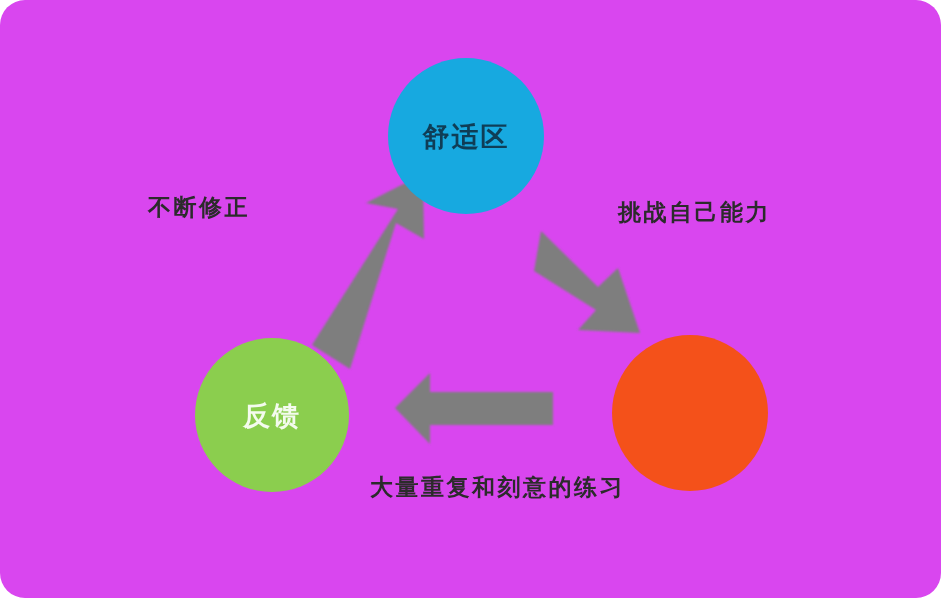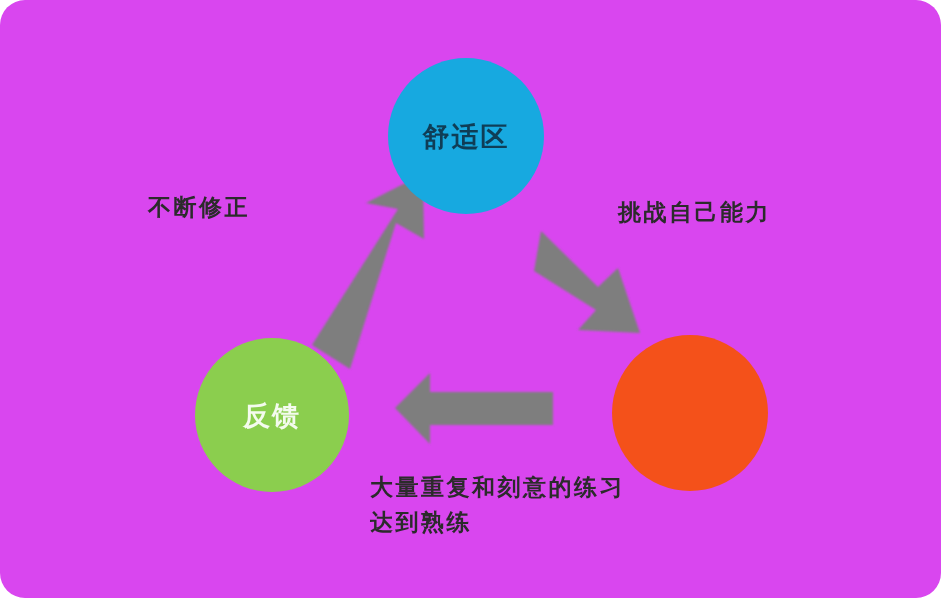--- a/index.html
+++ b/index.html
@@ -94,16 +94,15 @@
   <div class="edge-caption caption-left">
     <div>不断修正</div>
   </div>
 
   <div class="edge-caption caption-right">
     <div>挑战自己能力</div>
   </div>
 
   <div class="edge-caption caption-bottom">
     <div>大量重复和刻意的练习</div>
-    <div>达到熟练</div>
   </div>
 
 </div>
 
 </body></html>

